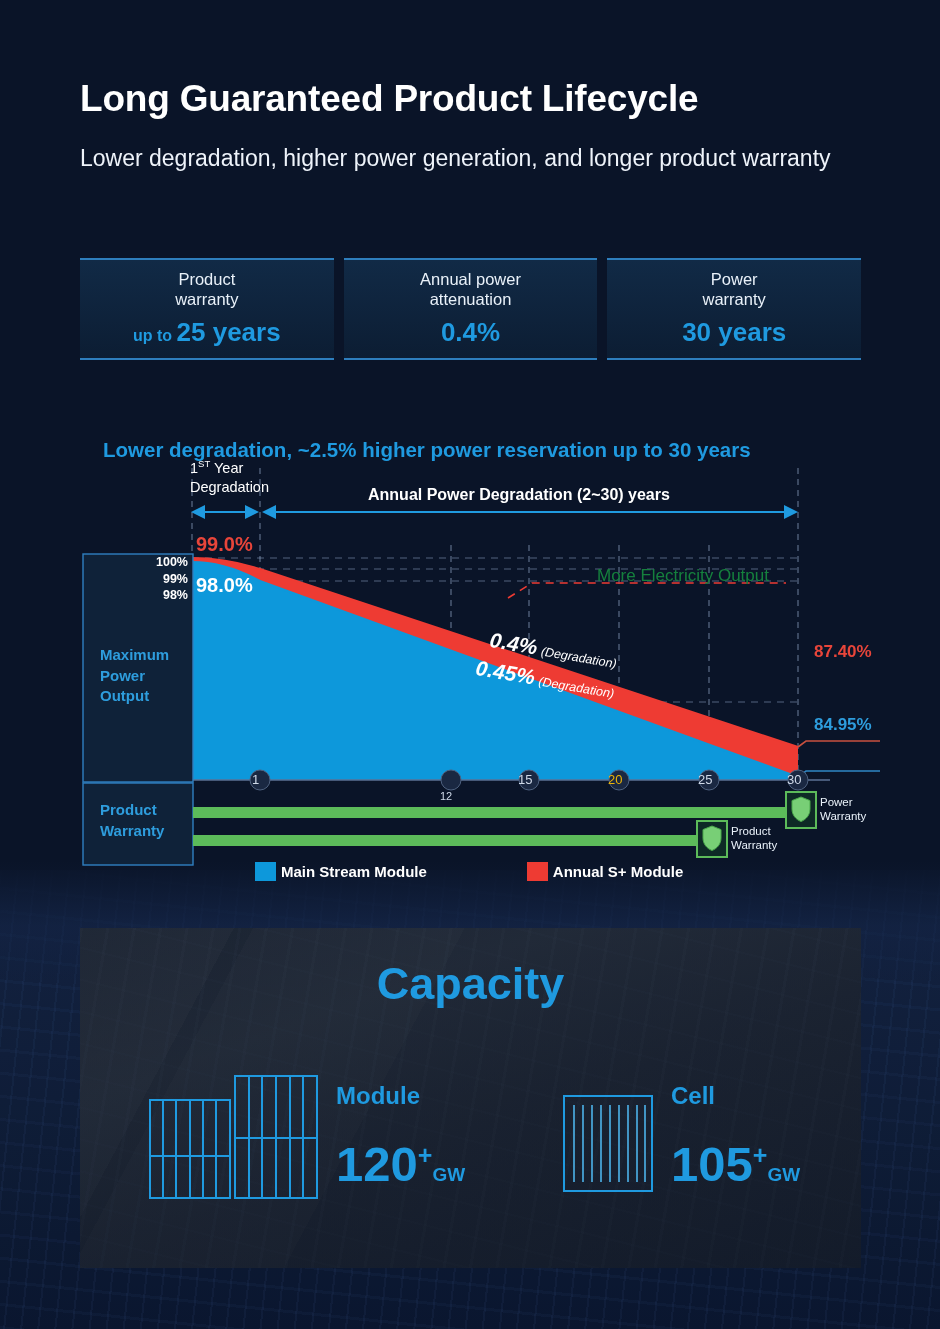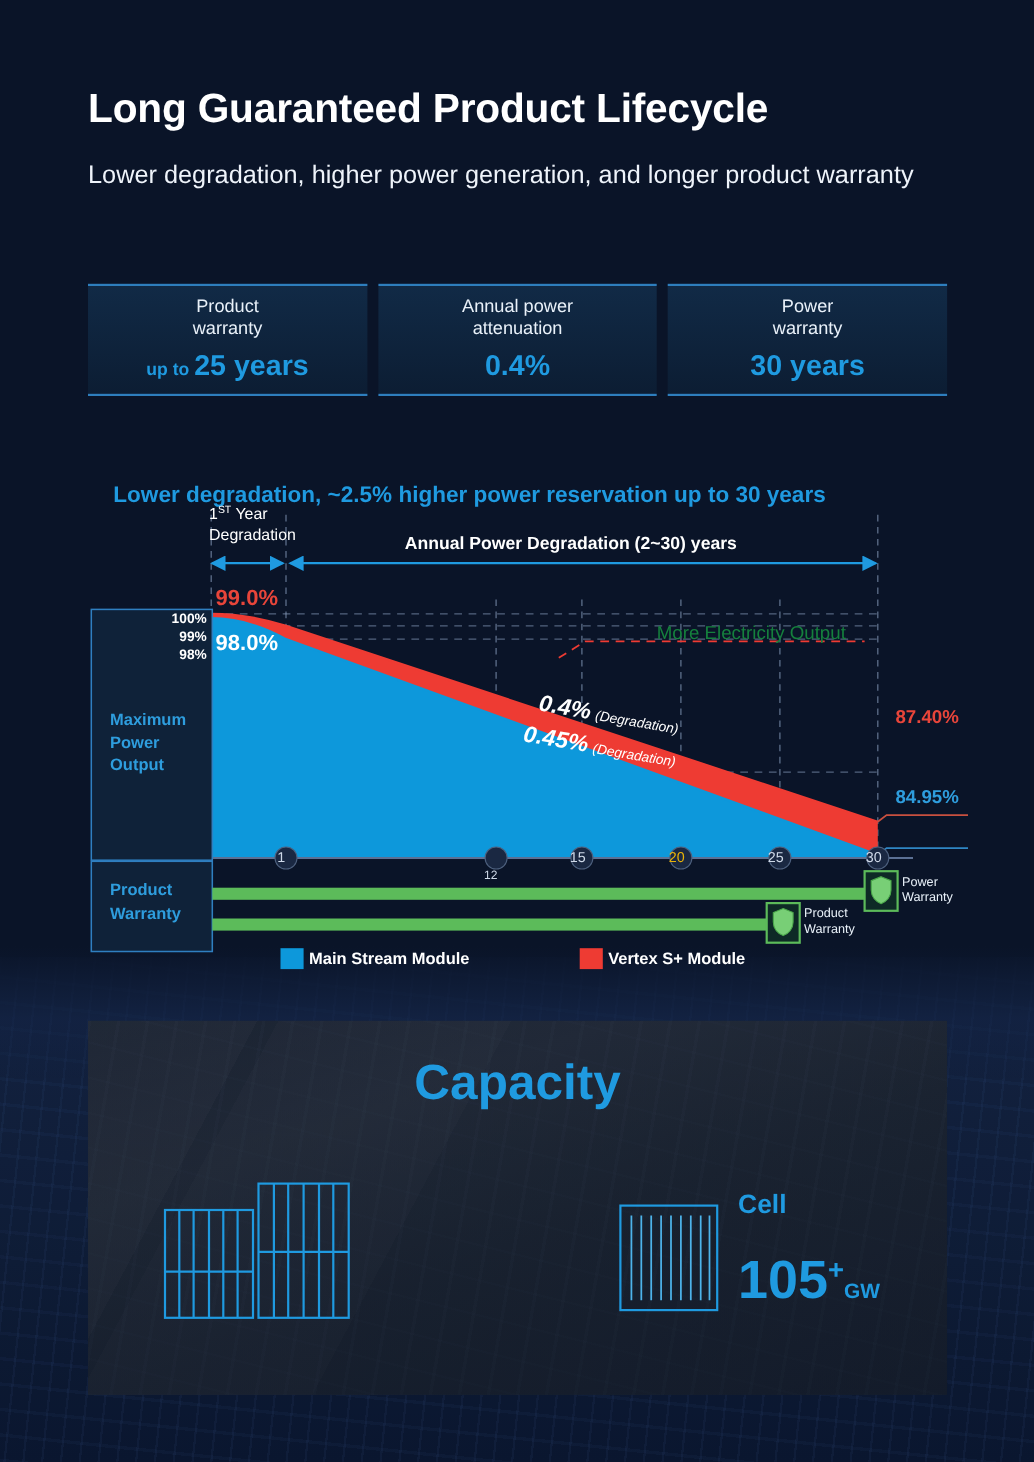--- a/index.html
+++ b/index.html
@@ -289,21 +289,21 @@
     </div>
   </div>
 
   <div class="legend">
     <div class="legend-item">
       <span class="swatch" style="background:#0d98db;"></span>
       <span class="legend-label">Main Stream Module</span>
     </div>
     <div class="legend-item">
       <span class="swatch" style="background:#ee3b33;"></span>
-      <span class="legend-label">Vertex S+ Module</span>
+      <span class="legend-label">Annual S+ Module</span>
     </div>
   </div>
 
   <div class="capacity-panel">
     <div class="cap-photo"></div>
     <div class="cap-dark"></div>
 
     <div class="cap-title">Capacity</div>
 
     <div class="cap-row">
@@ -320,20 +320,27 @@
             <line x1="74" y1="32" x2="74" y2="130"></line>
             <rect x="93" y="8" width="82" height="122"></rect>
             <line x1="93" y1="70" x2="175" y2="70"></line>
             <line x1="107" y1="8" x2="107" y2="130"></line>
             <line x1="120" y1="8" x2="120" y2="130"></line>
             <line x1="134" y1="8" x2="134" y2="130"></line>
             <line x1="148" y1="8" x2="148" y2="130"></line>
             <line x1="161" y1="8" x2="161" y2="130"></line>
           </g>
         </svg>
+        <div class="cap-text">
+          <div class="cap-name">Module</div>
+          <div style="height:30px;"></div>
+          <div class="cap-num">
+            <span>120</span><sup>+</sup><span class="cap-unit">GW</span>
+          </div>
+        </div>
       </div>
 
       <div class="cap-block" style="left:472px; top:10px;">
         <svg width="105" height="135" viewBox="0 0 105 135">
           <g stroke="#1f9ae0" stroke-width="2" fill="none">
             <rect x="12" y="28" width="88" height="95"></rect>
           </g>
           <g stroke="#4db3ea" stroke-width="1.6">
             <line x1="22" y1="37" x2="22" y2="114"></line>
               <line x1="31" y1="37" x2="31" y2="114"></line>

